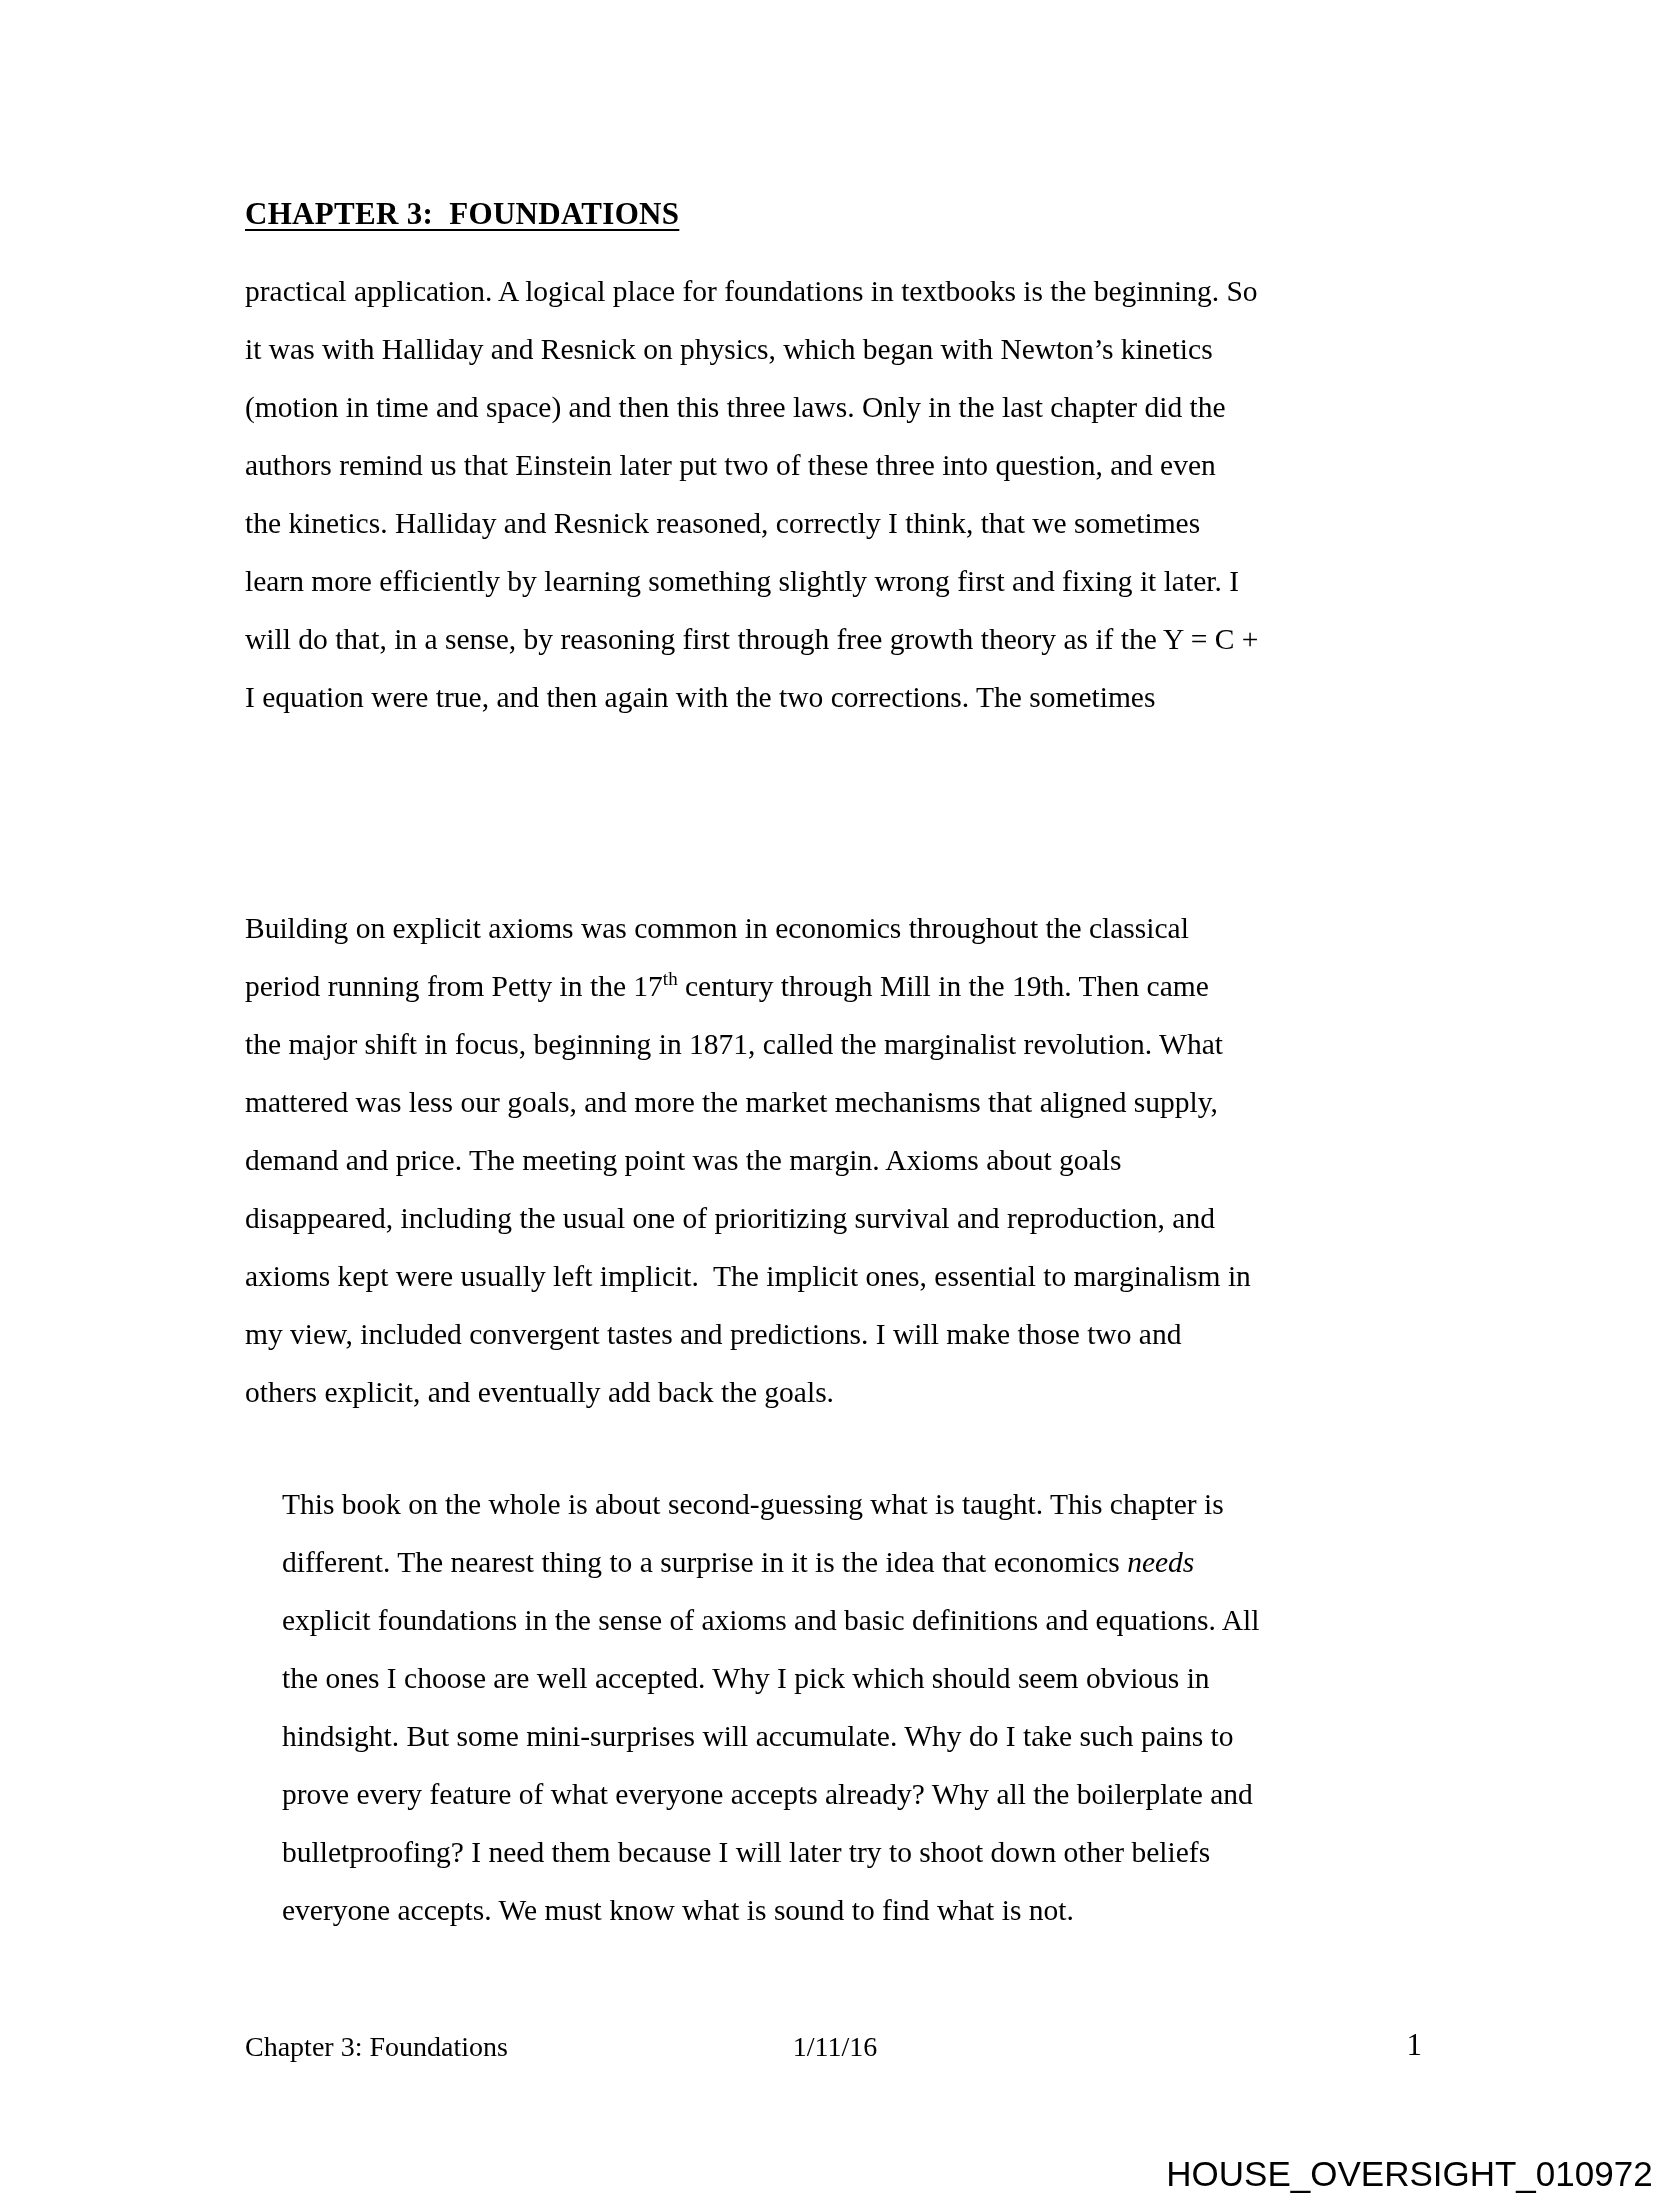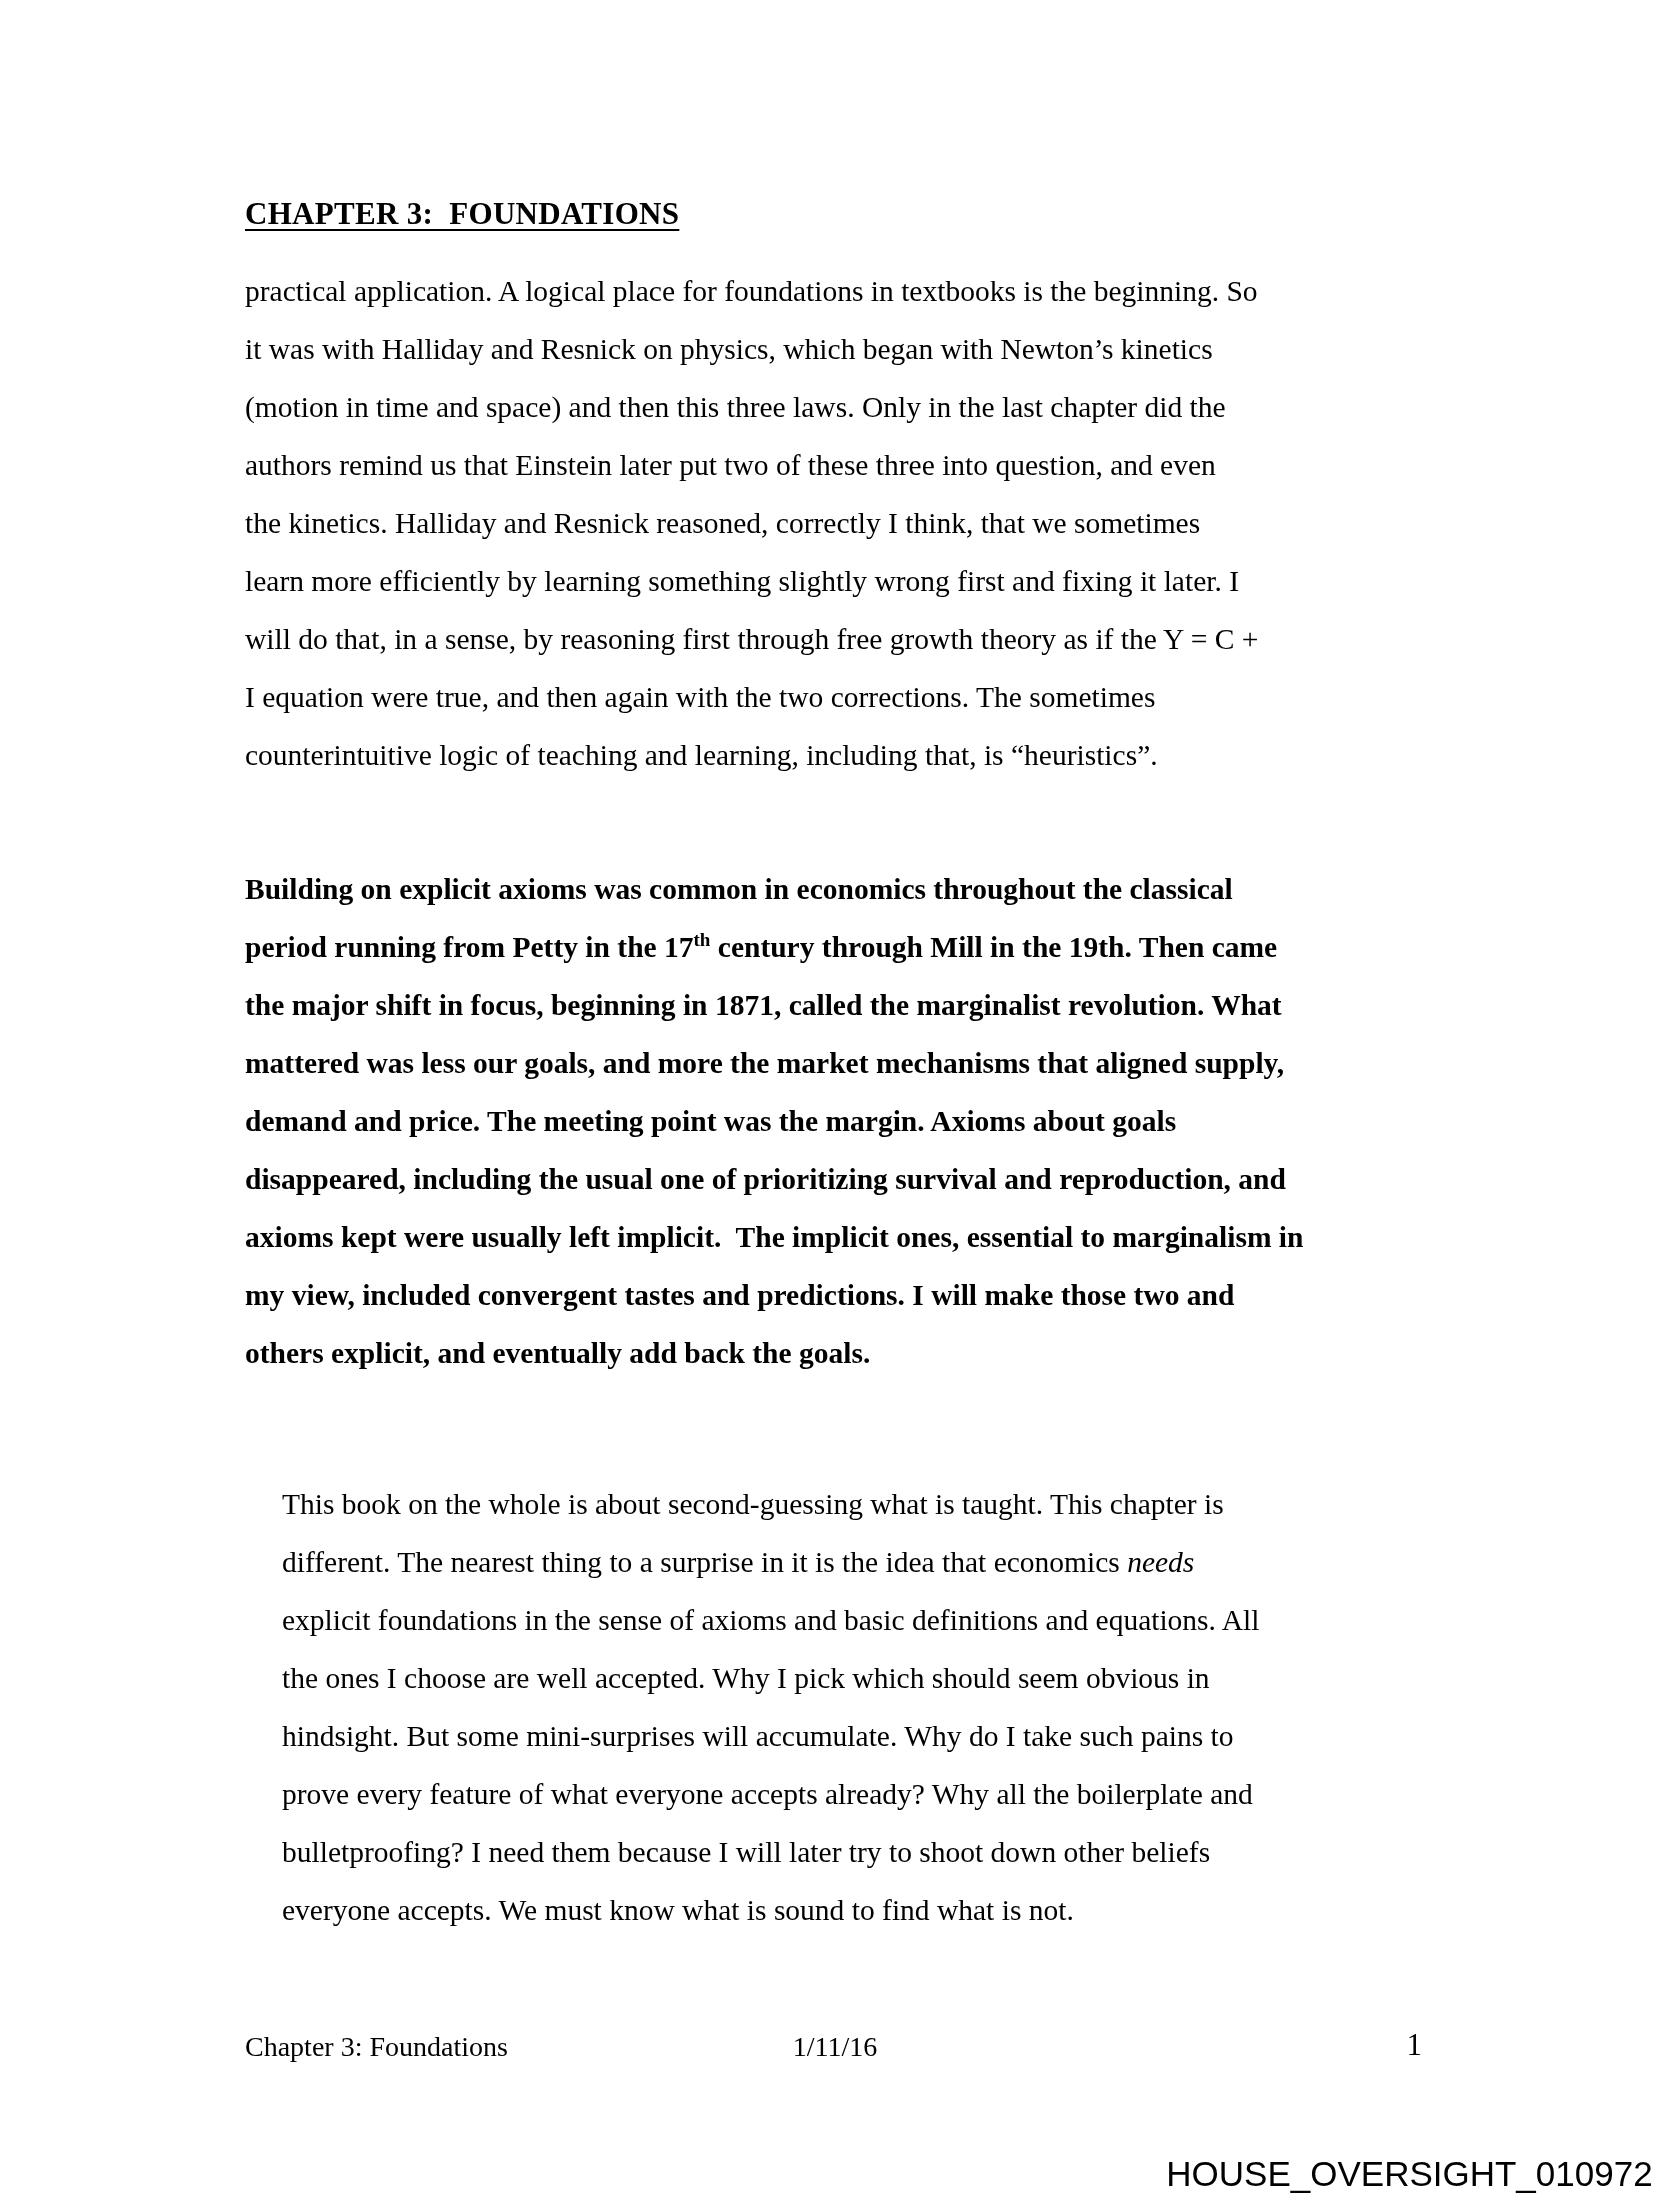--- a/index.html
+++ b/index.html
@@ -33,21 +33,21 @@
     left: 245px;
     width: 1309px;
   }
   .para .line {
     height: 58px;
     line-height: 58px;
     font-size: 29.5px;
     white-space: pre;
   }
   .p1 { top: 262px; }
-  .p2 { top: 860px; font-weight: bold; }
+  .p2 { top: 899px; }
   .p3 { top: 1475px; margin-left: 37px; }
   .sup {
     font-size: 19px;
     vertical-align: super;
     line-height: 0;
   }
   .italic { font-style: italic; }
   .footer-left {
     position: absolute;
     left: 245px;
@@ -89,21 +89,20 @@
 
   <div class="para p1">
     <div class="line">practical application. A logical place for foundations in textbooks is the beginning. So</div>
     <div class="line">it was with Halliday and Resnick on physics, which began with Newton’s kinetics</div>
     <div class="line">(motion in time and space) and then this three laws. Only in the last chapter did the</div>
     <div class="line">authors remind us that Einstein later put two of these three into question, and even</div>
     <div class="line">the kinetics. Halliday and Resnick reasoned, correctly I think, that we sometimes</div>
     <div class="line">learn more efficiently by learning something slightly wrong first and fixing it later. I</div>
     <div class="line">will do that, in a sense, by reasoning first through free growth theory as if the Y = C +</div>
     <div class="line">I equation were true, and then again with the two corrections. The sometimes</div>
-    <div class="line">counterintuitive logic of teaching and learning, including that, is “heuristics”.</div>
   </div>
 
   <div class="para p2">
     <div class="line">Building on explicit axioms was common in economics throughout the classical</div>
     <div class="line"><span>period running from Petty in the 17</span><span class="sup">th</span><span> century through Mill in the 19th. Then came</span></div>
     <div class="line">the major shift in focus, beginning in 1871, called the marginalist revolution. What</div>
     <div class="line">mattered was less our goals, and more the market mechanisms that aligned supply,</div>
     <div class="line">demand and price. The meeting point was the margin. Axioms about goals</div>
     <div class="line">disappeared, including the usual one of prioritizing survival and reproduction, and</div>
     <div class="line">axioms kept were usually left implicit.  The implicit ones, essential to marginalism in</div>

